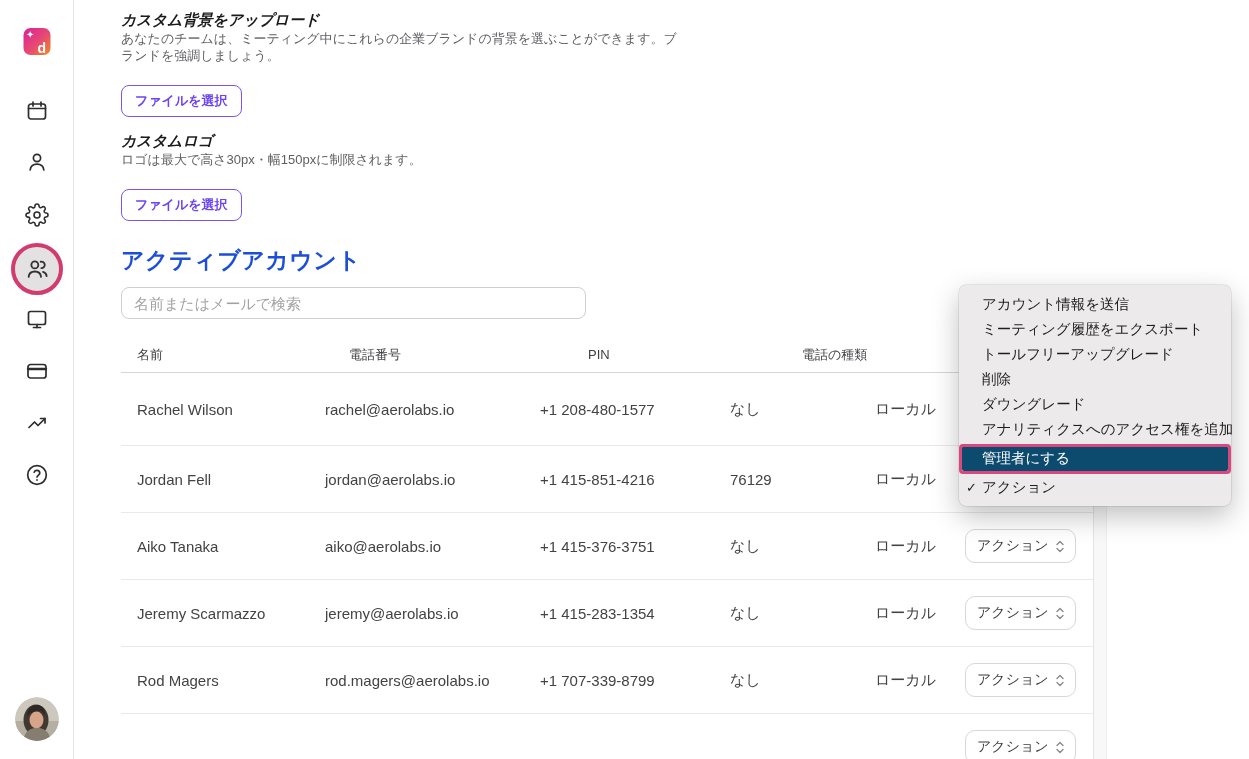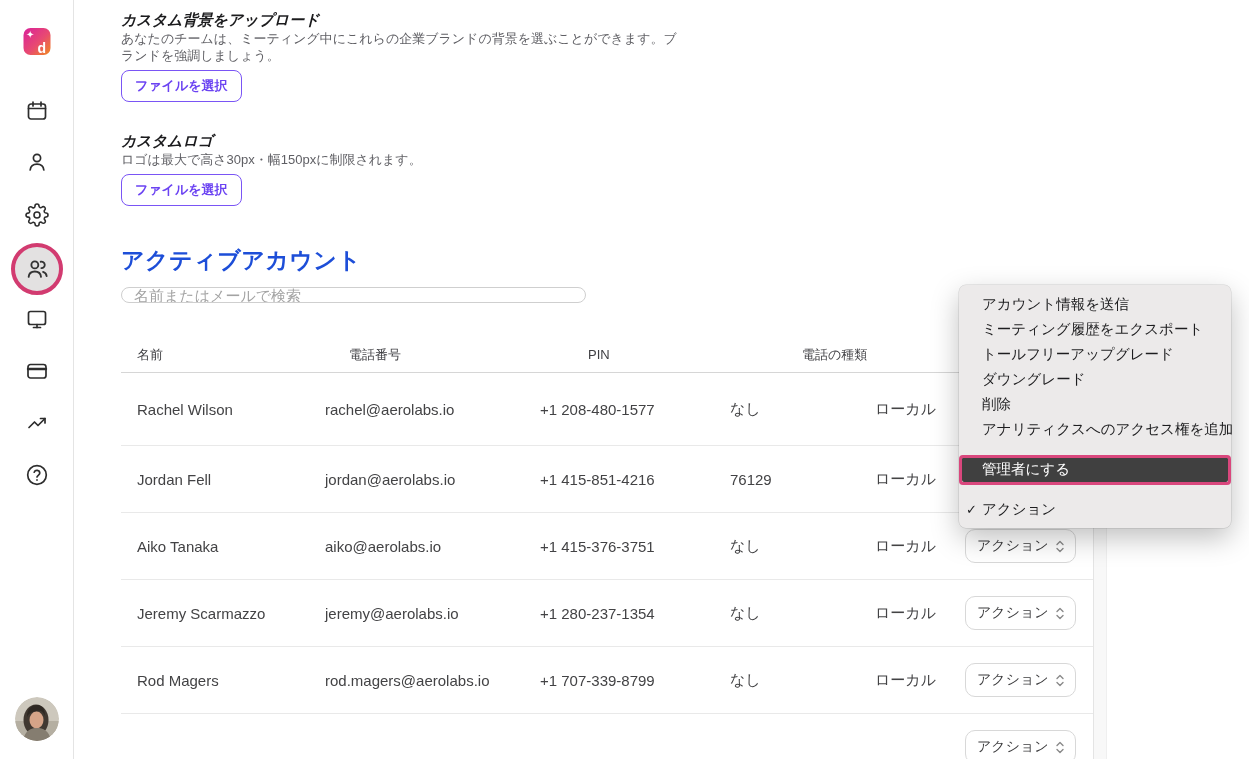--- a/index.html
+++ b/index.html
@@ -28,27 +28,27 @@
     width:52px; height:52px; border-radius:50%;
     background:#e3e1e1; border:4.5px solid #d23b70;
     display:flex; align-items:center; justify-content:center;
   }
   .avatar { width:44px; height:44px; border-radius:50%; overflow:hidden; }
   
   .section { position:absolute; left:121px; }
   .sec-title { font-size:15px; font-weight:700; color:#1b1b1d;font-style:italic; }
   .sec-desc  { font-size:13px; color:#5f5f64; line-height:17px; margin-top:0; width:562px; }
   .file-btn {
-    display:inline-block; margin-top:6px; padding:6px 13px;
+    display:inline-block; margin-top:21px; padding:6px 13px;
     border:1.5px solid #7a55f5; border-radius:8px; background:#fff;
     color:#6b43f2; font-size:13px; font-weight:700; cursor:pointer;
   }
   .accounts-title { font-size:23px; font-weight:700; color:#1d4ed8; letter-spacing:.5px; }
   .search-input {
-    margin-top:11px; width:465px; height:16px; border:1px solid #cfcfcf; border-radius:8px;
+    margin-top:11px; width:465px; height:32px; border:1px solid #cfcfcf; border-radius:8px;
     padding:0 12px; font-size:15px; color:#333; outline:none; display:block;
     font-family:inherit;
   }
   .search-input::placeholder { color:#a3a3a3; }
   
   .table { position:absolute; left:121px; top:337px; width:972px; z-index:1; }
   .tgrid {
     display:grid; grid-template-columns:188px 215px 190px 145px 90px 1fr;
     padding-left:16px; align-items:center;
   }
@@ -71,21 +71,21 @@
     position:absolute; left:959px; top:285px; width:272px;
     background:#eceaea; border-radius:7px; padding:7px 0 6px;
     box-shadow:0 0 0 0.5px rgba(0,0,0,.14), 0 10px 28px rgba(0,0,0,.25);
     z-index:50;
   }
   .menu-item {
     height:25px; line-height:25px; padding-left:23px; font-size:14.5px;
     color:#1d1d1f; position:relative; cursor:pointer; white-space:nowrap;
   }
   .menu-item.highlighted {
-    background:#404040; color:#fff; margin:15px 3px; padding-left:20px; border-radius:2px;
+    background:#0c4a6e; color:#fff; margin:4px 3px; padding-left:20px; border-radius:2px;
   }
   .annotation-ring {
     position:absolute; left:-3px; top:-2.5px; right:-3px; bottom:-2.5px;
     border:3px solid #d9477d; border-radius:4px; pointer-events:none;
   }
   .menu-check { position:absolute; left:7px; top:0; font-size:13px; color:#1d1d1f; }
 </style>
 </head>
 <body>
 
@@ -266,21 +266,21 @@
       <svg width="8" height="13" viewBox="0 0 8 13" fill="none" stroke="#8a8a8a" stroke-width="1.4" stroke-linecap="round" stroke-linejoin="round">
         <polyline points="1 4.5 4 1.5 7 4.5"></polyline>
           <polyline points="1 8.5 4 11.5 7 8.5"></polyline>
       </svg>
     </button>
   </div>
 
   <div class="tgrid trow">
     <span>Jeremy Scarmazzo</span>
     <span>jeremy@aerolabs.io</span>
-    <span>+1 280-237-1354</span>
+    <span>+1 415-283-1354</span>
     <span>なし</span>
     <span>ローカル</span>
     <button class="action-select">
       <span>アクション</span>
       <svg width="8" height="13" viewBox="0 0 8 13" fill="none" stroke="#8a8a8a" stroke-width="1.4" stroke-linecap="round" stroke-linejoin="round">
         <polyline points="1 4.5 4 1.5 7 4.5"></polyline>
           <polyline points="1 8.5 4 11.5 7 8.5"></polyline>
       </svg>
     </button>
   </div>
@@ -313,22 +313,22 @@
           <polyline points="1 8.5 4 11.5 7 8.5"></polyline>
       </svg>
     </button>
   </div>
 </div>
 
 <div class="action-menu">
   <div class="menu-item">アカウント情報を送信</div>
   <div class="menu-item">ミーティング履歴をエクスポート</div>
   <div class="menu-item">トールフリーアップグレード</div>
+  <div class="menu-item">削除</div>
   <div class="menu-item">ダウングレード</div>
-  <div class="menu-item">削除</div>
   <div class="menu-item">アナリティクスへのアクセス権を追加</div>
   <div class="menu-item highlighted">
     <span>管理者にする</span>
     <span class="annotation-ring"></span>
   </div>
   <div class="menu-item">
     <span class="menu-check">✓</span>
     <span>アクション</span>
   </div>
 </div>

